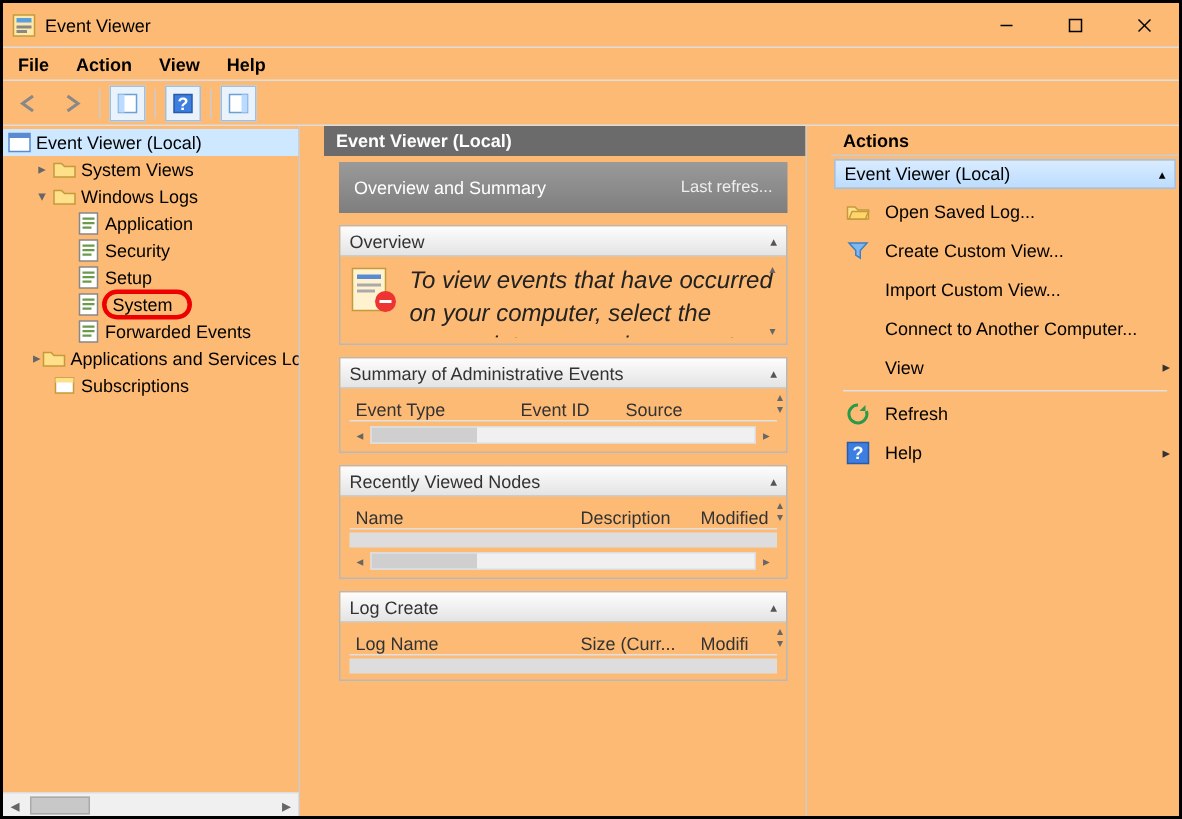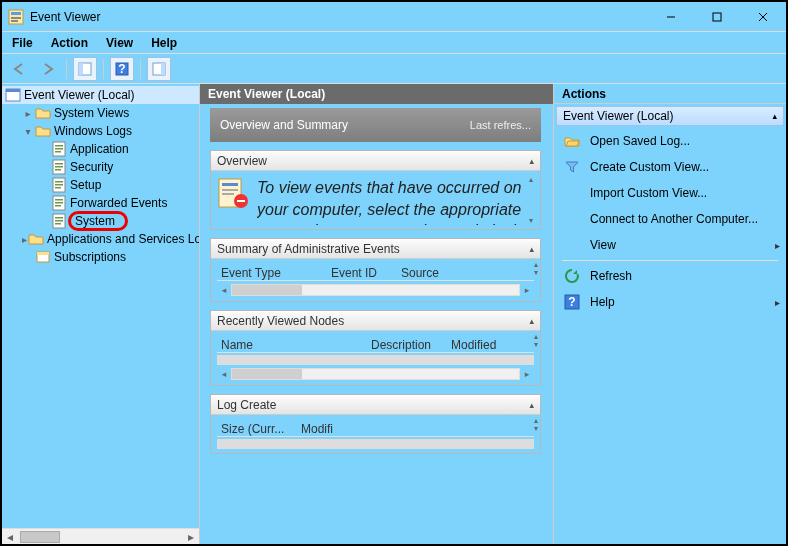--- a/index.html
+++ b/index.html
@@ -1,32 +1,32 @@
 <!DOCTYPE html>
 <html><head>
 <meta charset="utf-8">
 <style>
   * { box-sizing: border-box; margin: 0; padding: 0; font-family: "Segoe UI", Tahoma, sans-serif; font-size: 12px; }
   body { background: #fff; }
-  .window { width: 788px; height: 546px; border: 2px solid #000; display: flex; flex-direction: column; background: #7dd3fc; }
+  .window { width: 788px; height: 546px; border: 2px solid #000; display: flex; flex-direction: column; background: #fdba74; }
   
   .titlebar { height: 30px; display: flex; align-items: center; padding: 0 0 0 6px; border-bottom: 1px solid #ddd; }
   .titlebar .app-icon { width: 16px; height: 16px; margin-right: 6px; }
   .titlebar .title { flex: 1; font-size: 12px; }
   .winbtn { width: 46px; height: 30px; display: flex; align-items: center; justify-content: center; }
   
   .menubar { height: 22px; display: flex; align-items: center; padding: 0 10px; gap: 18px; border-bottom: 1px solid #ddd; }
   .menubar span { font-size: 12px; font-weight: bold; }
   
   .toolbar { height: 30px; display: flex; align-items: center; padding: 0 6px; gap: 4px; border-bottom: 1px solid #ddd; }
   .tb-btn { width: 24px; height: 24px; border: 1px solid transparent; display: flex; align-items:center; justify-content:center; }
   .tb-btn.framed { border: 1px solid #a0c0e0; background: #eaf2fb; }
   .tb-sep { width: 1px; height: 20px; background: #ccc; margin: 0 2px; }
   
-  .main { flex: 1; display: flex; overflow: hidden; }
+  .main { flex: 1; display: flex; overflow: hidden; gap: 16px; }
   
   .tree { width: 198px; border-right: 1px solid #ccc; display:flex; flex-direction:column; position:relative;}
   .tree-body { flex:1; overflow:hidden; padding: 2px 0 0 0; }
   .tree-row { display: flex; align-items: center; height: 18px; white-space: nowrap; padding-right:4px;}
   .tree-row .exp { width: 12px; text-align: center; color: #666; font-size: 10px; }
   .tree-row .ticon { width: 16px; height: 16px; margin: 0 3px 0 1px; flex-shrink:0;}
   .tree-row .lbl { font-size: 12px; }
   .tree-row.selected { background: #cde8ff; }
   .tree-row.highlight .lbl { border: 3px solid #e00; border-radius: 10px; padding: 0 10px 0 4px; margin-left:-2px;}
   .tree-scroll-x { height: 16px; border-top: 1px solid #ddd; display:flex; align-items:center; background:#f0f0f0;}
@@ -203,43 +203,43 @@
               <span class="ticon">
                 <svg width="16" height="16">
                   <rect x="2" y="1" width="12" height="14" fill="#fff" stroke="#888"></rect>
                   <rect x="4" y="4" width="8" height="1.5" fill="#6a9a4a"></rect>
                   <rect x="4" y="7" width="8" height="1.5" fill="#6a9a4a"></rect>
                   <rect x="4" y="10" width="6" height="1.5" fill="#6a9a4a"></rect>
                 </svg>
               </span>
               <span class="lbl">Setup</span>
             </div>
-            <div class="tree-row" style="padding-left: 36px;">
+            <div class="tree-row highlight" style="padding-left: 36px;">
               <span class="exp"></span>
               <span class="ticon">
                 <svg width="16" height="16">
                   <rect x="2" y="1" width="12" height="14" fill="#fff" stroke="#888"></rect>
                   <rect x="4" y="4" width="8" height="1.5" fill="#6a9a4a"></rect>
                   <rect x="4" y="7" width="8" height="1.5" fill="#6a9a4a"></rect>
                   <rect x="4" y="10" width="6" height="1.5" fill="#6a9a4a"></rect>
                 </svg>
               </span>
-              <span class="lbl">Forwarded Events</span>
-            </div>
-            <div class="tree-row highlight" style="padding-left: 36px;">
+              <span class="lbl">System</span>
+            </div>
+            <div class="tree-row" style="padding-left: 36px;">
               <span class="exp"></span>
               <span class="ticon">
                 <svg width="16" height="16">
                   <rect x="2" y="1" width="12" height="14" fill="#fff" stroke="#888"></rect>
                   <rect x="4" y="4" width="8" height="1.5" fill="#6a9a4a"></rect>
                   <rect x="4" y="7" width="8" height="1.5" fill="#6a9a4a"></rect>
                   <rect x="4" y="10" width="6" height="1.5" fill="#6a9a4a"></rect>
                 </svg>
               </span>
-              <span class="lbl">System</span>
+              <span class="lbl">Forwarded Events</span>
             </div>
             <div class="tree-row" style="padding-left: 20px;">
               <span class="exp">▸</span>
               <span class="ticon">
                 <svg width="16" height="16">
                   <path d="M1 4h5l2 2h7v7H1z" fill="#ffe08a" stroke="#c49a3a"></path>
                 </svg>
               </span>
               <span class="lbl">Applications and Services Lo</span>
             </div>
@@ -343,20 +343,21 @@
           </div>
         </div>
 
         <div class="group">
           <div class="group-hd">
             <span>Log Create</span>
             <span class="caret">▴</span>
           </div>
           <div class="group-body">
             <div class="cols">
+              <span style="width:150px">Log Name</span>
               <span style="width:80px">Size (Curr...</span>
               <span>Modifi</span>
             </div>
             <div class="grey-strip"></div>
             <span class="vscroll-updn">▴<br>▾</span>
           </div>
         </div>
 
       </div>
     </div>

